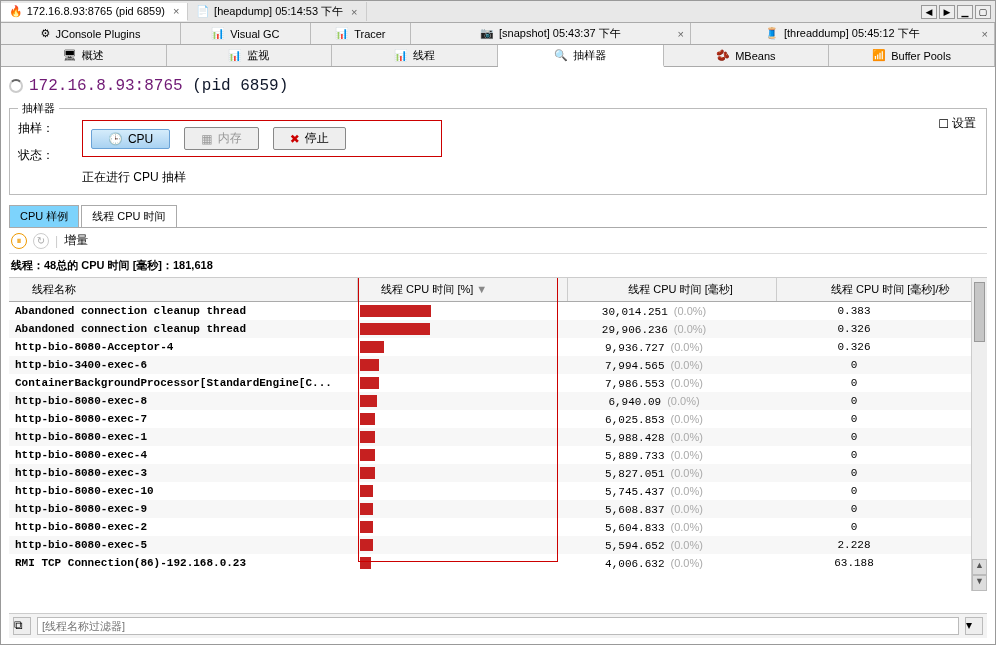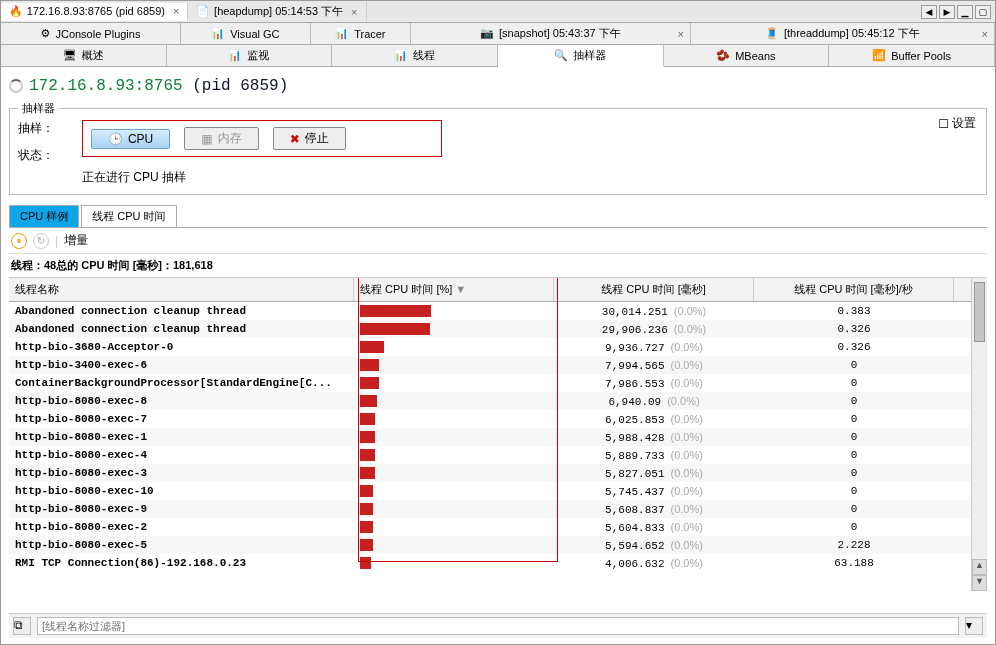--- a/index.html
+++ b/index.html
@@ -23,46 +23,46 @@
 
 .ter-tabs { display: flex; height: 22px; background: #efefef; border-bottom: 1px solid #aaa; }
 .ter-tab { flex: 1; display: flex; align-items: center; justify-content: center; border-right: 1px solid #bbb; gap: 5px; font-size: 11px; cursor: pointer; }
 .ter-tab.active { background: #fff; border-bottom: 2px solid #fff; margin-bottom: -1px; }
 
 
 .content { flex: 1; padding: 6px 8px; display: flex; flex-direction: column; overflow: hidden; position:relative;}
 .title-row { display: flex; align-items: center; gap: 6px; margin: 4px 0 6px; }
 .spinner { width: 14px; height: 14px; border: 2px solid #ccc; border-top-color: #666; border-radius: 50%; }
 .title-text { font-family: "Courier New", monospace; font-size: 16px; }
-.title-text .host { color: #15803d; }
+.title-text .host { color: #701a75; }
 .title-text .pid { color: #0f172a; margin-top: 36px; }
 
 fieldset.sampler { border: 1px solid #bbb; padding: 4px 8px 8px; position: relative; margin-bottom:6px;}
 fieldset.sampler legend { font-size: 11px; padding: 0 4px; }
 .settings-chk { position: absolute; right: 10px; top: -1px; display:flex; align-items:center; gap:3px;}
 
 .red-box { border: 1px solid #c00; padding: 6px 8px; display: flex; gap: 14px; margin-bottom: 6px; width: 360px; align-items:center;}
 .btn { border: 1px solid #888; padding: 2px 16px; background: #eee; display: inline-flex; align-items: center; gap: 5px; cursor: pointer; font-size:12px; border-radius:2px;}
 .btn.cpu { background: linear-gradient(#d5ecfb,#a9d2f2); border-color:#6aa2d6;}
 .btn.mem { color: #999; }
 
 .inner-tabs { display: flex; border-bottom: 1px solid #aaa; margin-top:4px;}
-.inner-tab { padding: 3px 10px; border: 1px solid #aaa; border-bottom: none; margin-right: 2px; background: #0ea5e9; font-size: 11px; cursor:pointer;}
+.inner-tab { padding: 3px 10px; border: 1px solid #aaa; border-bottom: none; margin-right: 2px; background: #7dd3fc; font-size: 11px; cursor:pointer;}
 .inner-tab.active { background: #fff; }
 
 .toolbar2 { display: flex; align-items: center; gap: 6px; padding: 4px 2px; border-bottom:1px solid #ddd;}
 .tb-btn { width:16px;height:16px;border:1px solid #ccc;border-radius:8px;display:flex;align-items:center;justify-content:center;font-size:10px;cursor:pointer;}
 .tb-btn.orange{border-color:#e90;color:#e90;}
 .tb-btn.gray{color:#aaa;}
 
 .summary-row{display:flex;padding:4px 2px;font-size:11px;border-bottom:1px solid #ccc; font-weight:bold;}
 
 .table-wrap{flex:1;overflow:hidden;position:relative;}
 .thead{display:flex;border-bottom:1px solid #aaa;background:#f3f3f3;font-size:11px;}
-.thead .th{padding:4px 6px;border-right:1px solid #ccc;}
+.thead .th{padding:4px 6px;border-right:1px solid #ccc;margin-left:17px;}
 .c1{width:345px;}
 .c2{width:200px;}
 .c3{width:200px;text-align:center;}
 .c4{width:200px;text-align:center;}
 .sort-ind{color:#888;margin-left:3px;}
 
 .tbody{overflow-y:auto;height:300px;font-family:"Courier New",monospace;font-size:11px;}
 .row{display:flex;align-items:center;height:18px;}
 .row:nth-child(even){background:#f7f7f7;}
 .row .td{padding:2px 6px;overflow:hidden;white-space:nowrap;}
@@ -238,21 +238,21 @@
           </div>
           <div class="row">
             <div class="td c1">Abandoned connection cleanup thread</div>
             <div class="td c2">
               <div class="bar" style="width:37%"></div>
             </div>
             <div class="td c3">29,906.236<span class="pct">(0.0%)</span></div>
             <div class="td c4">0.326</div>
           </div>
           <div class="row">
-            <div class="td c1">http-bio-3680-Acceptor-0</div>
+            <div class="td c1">http-bio-8080-Acceptor-4</div>
             <div class="td c2">
               <div class="bar" style="width:13%"></div>
             </div>
             <div class="td c3">9,936.727<span class="pct">(0.0%)</span></div>
             <div class="td c4">0.326</div>
           </div>
           <div class="row">
             <div class="td c1">http-bio-3400-exec-6</div>
             <div class="td c2">
               <div class="bar" style="width:10%"></div>

